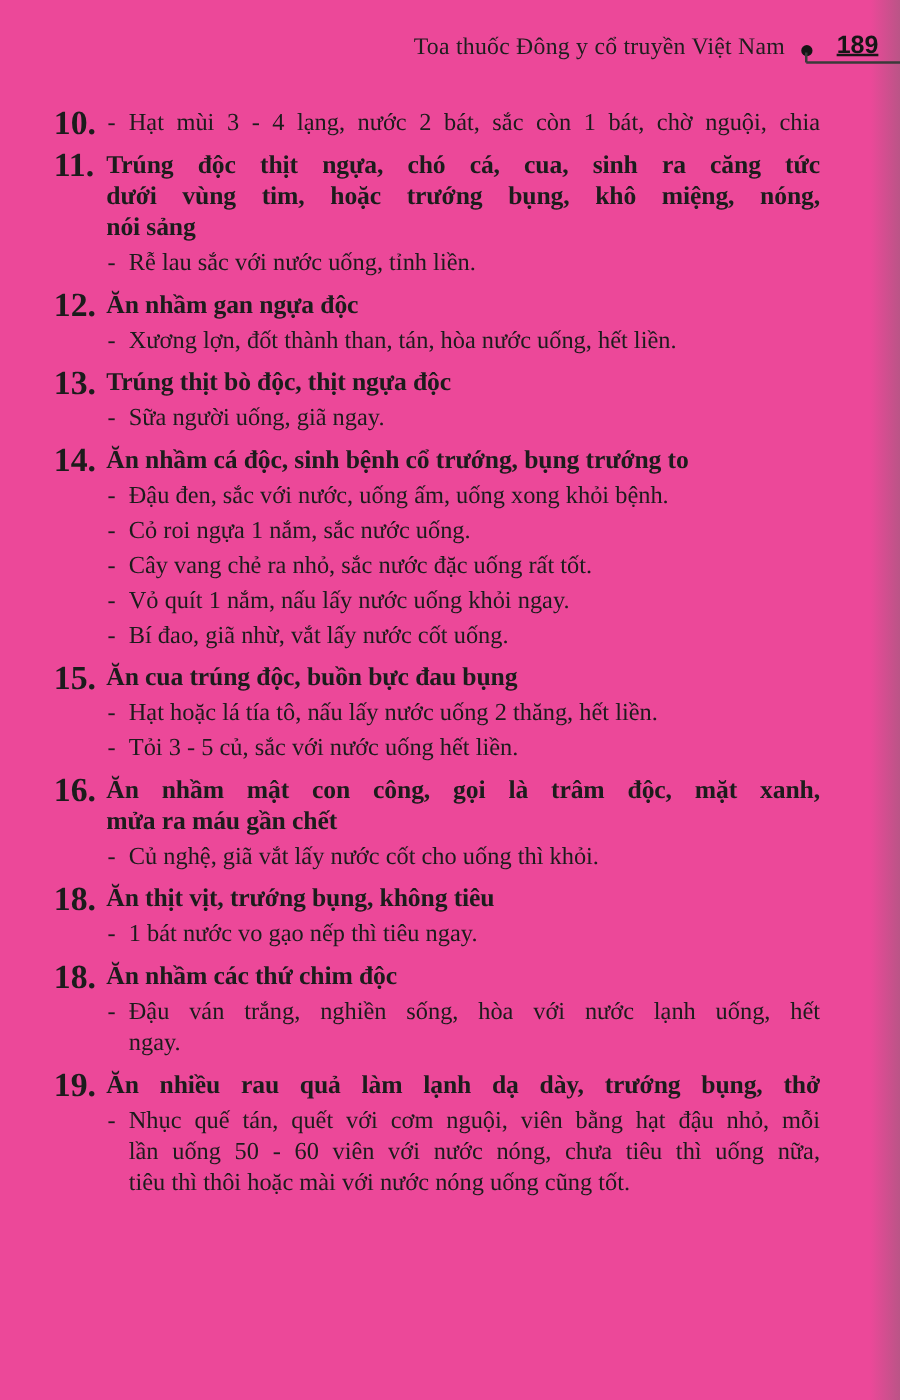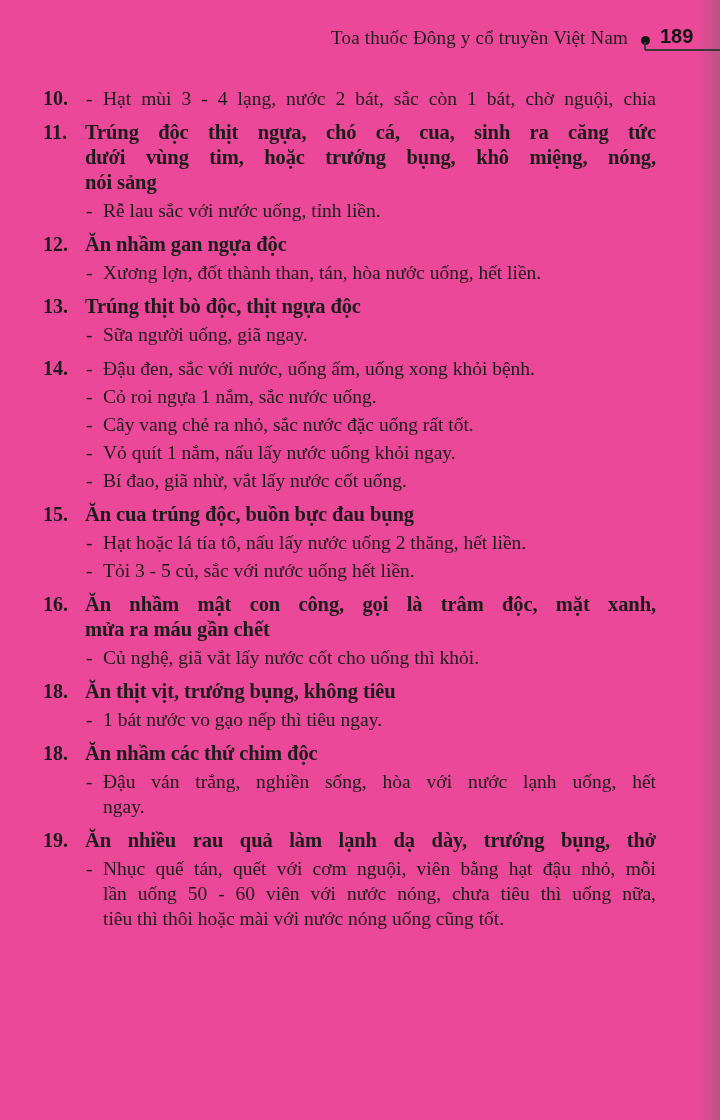--- a/index.html
+++ b/index.html
@@ -25,29 +25,29 @@
     position: absolute; top: 27px; right: 92px;
     font-size: 19px; letter-spacing: 0.2px; white-space: nowrap; color: #1e1e1e;
   }
   .bullet {
     position: absolute; left: 641px; top: 36px;
     width: 9px; height: 9px; border-radius: 50%; background: #141414;
   }
   .stem { position: absolute; left: 644px; top: 42px; width: 2px; height: 8px; background: #3a3a3a; }
   .rule { position: absolute; left: 645px; top: 49px; width: 75px; height: 2px; background: #3a3a3a; }
   .pagenum {
-    position: absolute; left: 660px; top: 25px; width: 52px; text-align: left;
-    font-family: "Liberation Sans", sans-serif; font-weight: bold; font-size: 20px; color: #161616;
+    position: absolute; left: 660px; top: 25px; width: 52px; text-align: center;
+    font-family: "Liberation Sans", sans-serif; font-weight: bold; font-size: 20px; color: #161616; text-decoration: underline;
   }
   
   .content { position: absolute; left: 43px; top: 83px; width: 613px; }
   .item { position: relative; padding-left: 42px; margin-bottom: 9px; }
   .num {
     position: absolute; left: 0; top: 0;
-    font-weight: 700; font-size: 20px; line-height: 25px;
+    font-weight: 700; font-size: 27px; line-height: 25px;
   }
   .title { margin: 0; font-weight: 700; font-size: 20.5px; line-height: 25px; letter-spacing: -0.1px; }
   .tline { text-align: justify; text-align-last: justify; }
   .tline.last { text-align: left; text-align-last: auto; }
   .remedies { margin-top: 3px; }
   .remedy { position: relative; padding-left: 18px; font-size: 19.5px; line-height: 25px; margin-bottom: 3px; }
   .remedy:last-child { margin-bottom: 0; }
   .dash { position: absolute; left: 1px; top: 0; }
   .rline { text-align: justify; text-align-last: justify; }
   .rline.last { text-align: left; text-align-last: auto; }
@@ -113,20 +113,23 @@
     <div class="remedies">
           <div class="remedy">
             <span class="dash">-</span>
             <div class="rline last">Sữa người uống, giã ngay.</div>
           </div>
         </div>
   </section>
 
   <section class="item">
     <span class="num">14.</span>
+    <div class="title">
+          <div class="tline last">Ăn nhầm cá độc, sinh bệnh cổ trướng, bụng trướng to</div>
+        </div>
     <div class="remedies">
           <div class="remedy">
             <span class="dash">-</span>
             <div class="rline last">Đậu đen, sắc với nước, uống ấm, uống xong khỏi bệnh.</div>
           </div>
           <div class="remedy">
             <span class="dash">-</span>
             <div class="rline last">Cỏ roi ngựa 1 nắm, sắc nước uống.</div>
           </div>
           <div class="remedy">

